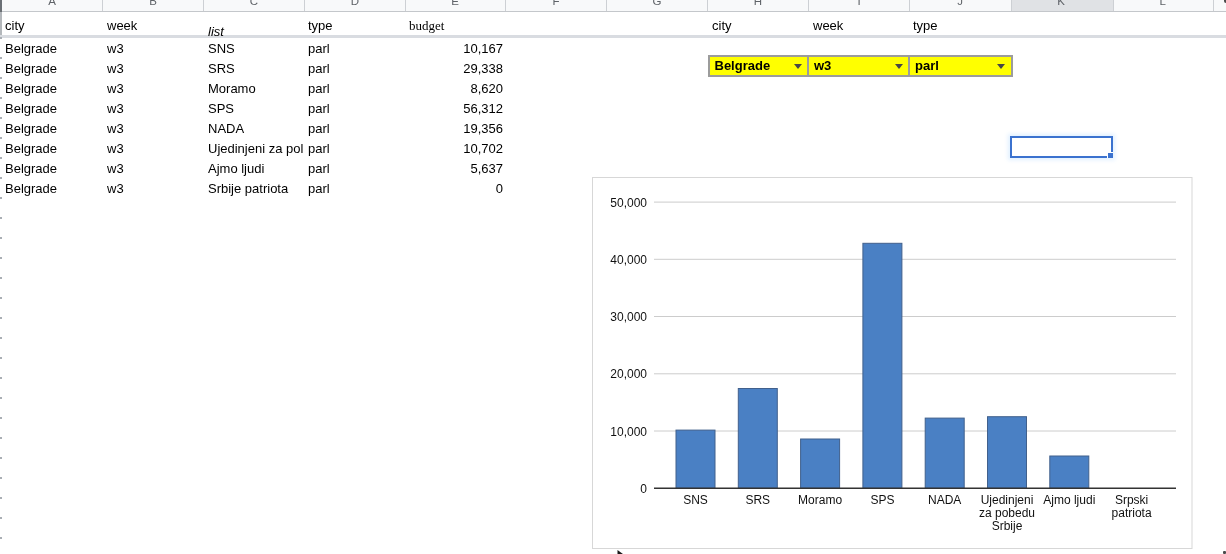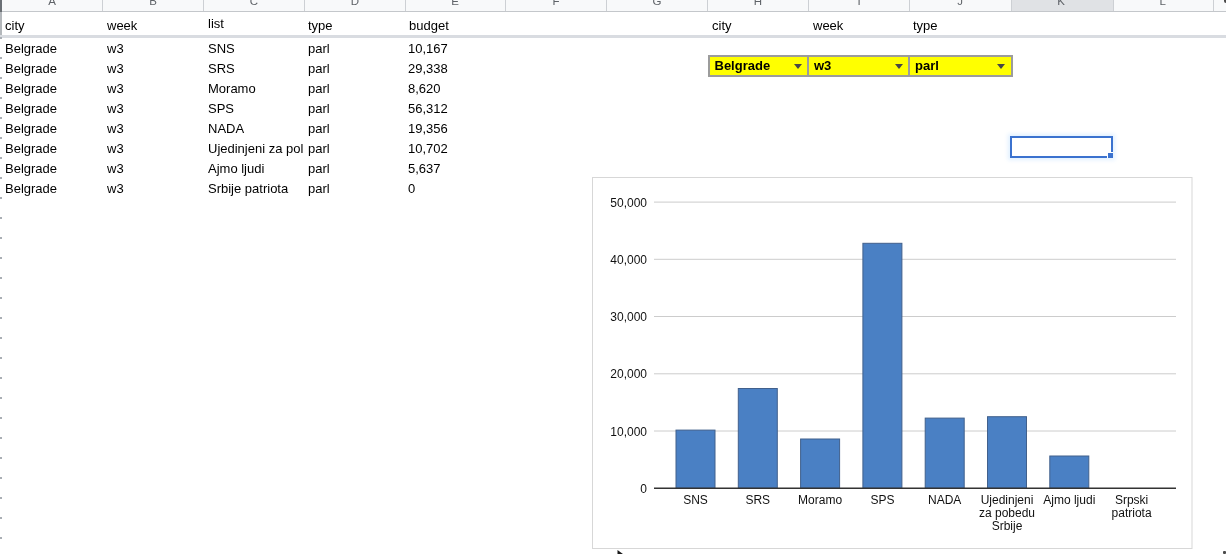--- a/index.html
+++ b/index.html
@@ -11,21 +11,21 @@
 .colcell { position:absolute; top:0; height:12px; border-left:1px solid #cdd0d4; }
 .collabel { position:absolute; top:-5.5px; width:100px; text-align:center; font-size:11.5px; color:#5f6368; }
 #kshade { position:absolute; left:1011px; top:0; width:101.8px; height:12px; background:#e0e2e5; }
 #cornerdark { left:0; top:0; width:2px; height:12px; background:#6b7075; }
 
 #frozendiv { left:0; top:35px; width:1226px; height:3px; background:#d9dce1; }
 
 .tick { position:absolute; left:0; width:2px; height:2px; background:#a9aeb4; }
 
 .cell { position:absolute; height:20px; line-height:20px; font-size:13px; color:#000; white-space:nowrap; overflow:hidden; }
-.num { }
+.num { text-align:right; }
 
 #dropblock { left:707.5px; top:55px; width:305px; height:22px; }
 .dropcell { position:absolute; top:0; height:22px; background:#ffff00; border:2px solid #9c9c9c; }
 .droptext { position:absolute; left:5px; top:0; height:18px; line-height:18px; font-weight:bold; font-size:13px; color:#000; }
 .droparrow { position:absolute; right:5.5px; top:7px; width:0; height:0; border-left:4.5px solid transparent; border-right:4.5px solid transparent; border-top:5px solid #474747; }
 
 #sel { left:1010px; top:136px; width:103px; height:22px; border:2px solid #3b72cf; box-shadow:0 0 4px 2px rgba(120,185,255,0.22); }
 #selhandle { position:absolute; left:1107px; top:152px; width:6px; height:6px; background:#3b72cf; border-top:1px solid #fff; border-left:1px solid #fff; }
 
 #chart { left:592px; top:177px; }
@@ -64,23 +64,23 @@
   <div class="collabel" style="left:1112.8px;">L</div>
 </div>
 <div class="abs" id="cornerdark"></div>
 <div class="abs" style="left:0;top:12px;width:1.5px;height:23px;background:#b3b7bb;"></div>
 <div class="abs" style="left:1223.5px;top:0;width:3px;height:3px;background:#4a4a4a;border-radius:0 0 0 2px;"></div>
 
 <div class="abs" id="frozendiv"></div>
 
 <div class="cell" style="left:5px;   top:15.5px; width:95px;">city</div>
 <div class="cell" style="left:107px; top:15.5px; width:95px;">week</div>
-<div class="cell" style="left:208px; top:14px; width:95px;">list</div>
+<div class="cell" style="left:208px; top:22px; width:95px;font-style:italic;">list</div>
 <div class="cell" style="left:308px; top:15.5px; width:95px;">type</div>
-<div class="cell" style="left:409px; top:15.5px; width:95px;">budget</div>
+<div class="cell" style="left:409px; top:15.5px; width:95px;font-family:Liberation Serif, serif;">budget</div>
 <div class="cell" style="left:712px; top:15.5px; width:95px;">city</div>
 <div class="cell" style="left:813px; top:15.5px; width:95px;">week</div>
 <div class="cell" style="left:913px; top:15.5px; width:95px;">type</div>
 
 <div class="cell" style="left:5px; top:39px; width:95px;">Belgrade</div>
 <div class="cell" style="left:5px; top:59px; width:95px;">Belgrade</div>
 <div class="cell" style="left:5px; top:79px; width:95px;">Belgrade</div>
 <div class="cell" style="left:5px; top:99px; width:95px;">Belgrade</div>
 <div class="cell" style="left:5px; top:119px; width:95px;">Belgrade</div>
 <div class="cell" style="left:5px; top:139px; width:95px;">Belgrade</div>

